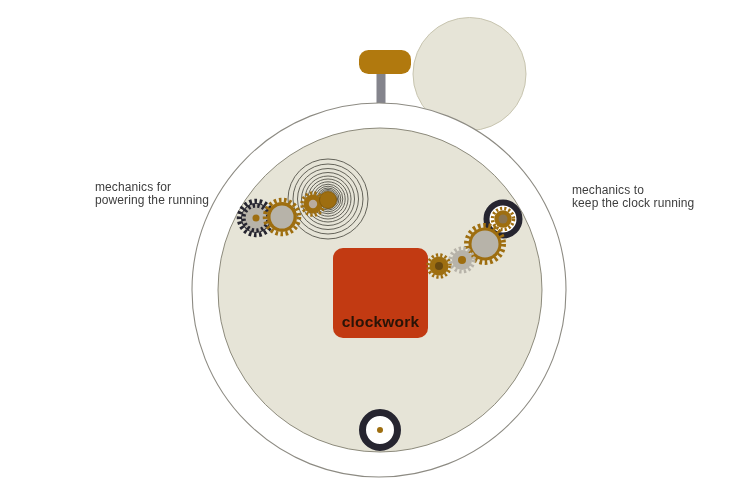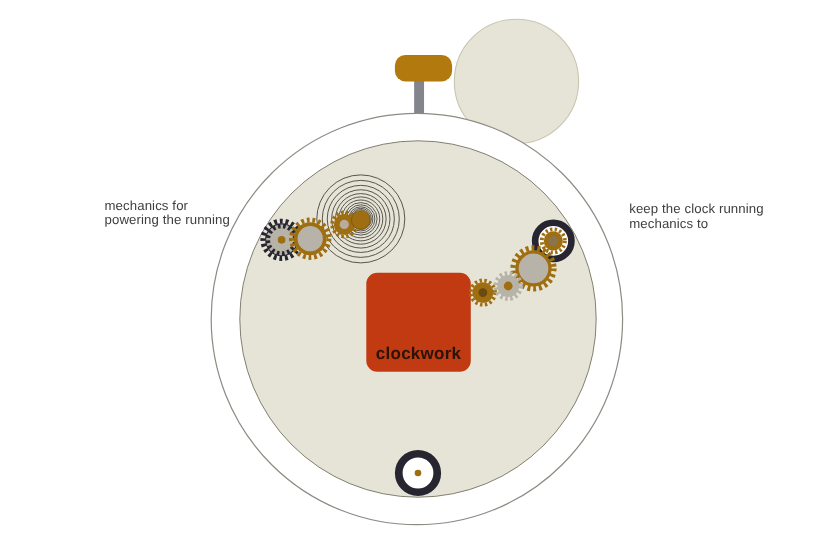--- a/index.html
+++ b/index.html
@@ -109,19 +109,19 @@
       <circle cx="380" cy="430" r="3" style="fill:var(--gold)"></circle>
     </g>
   </svg>
 
   <div class="annotation annotation-left">
     <div>mechanics for</div>
     <div>powering the running</div>
   </div>
 
   <div class="annotation annotation-right">
+    <div>mechanics to</div>
     <div>keep the clock running</div>
-    <div>mechanics to</div>
   </div>
 
   <div class="block-label">clockwork</div>
 
 </div>
 
 </body></html>

